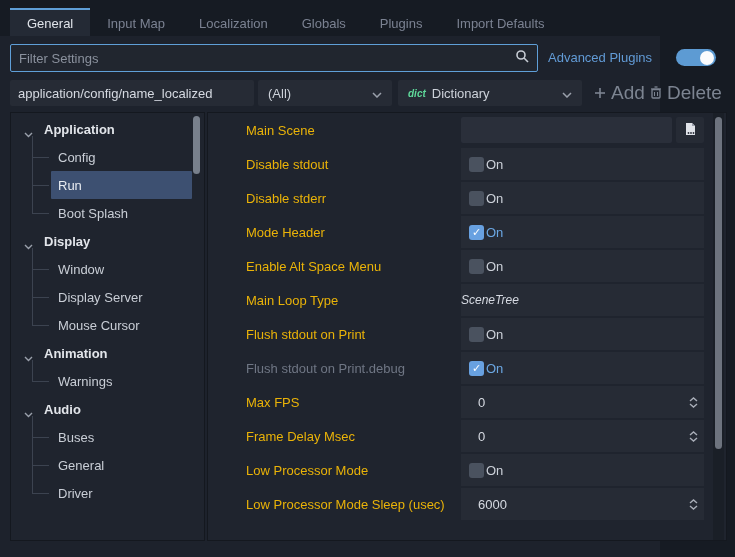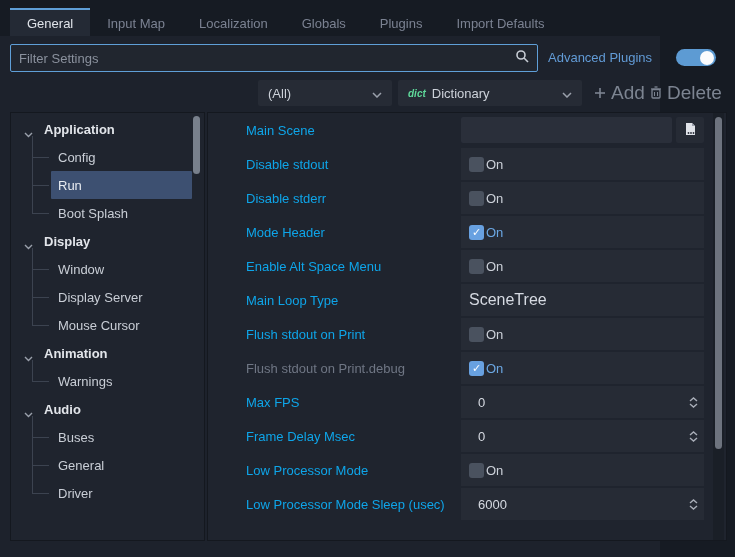--- a/index.html
+++ b/index.html
@@ -58,36 +58,36 @@
     padding-left:7px; color:#c9ced6; font-size:13px; border-radius:1px; }
   .child::before { content:''; position:absolute; left:-19px; top:50%; width:17px; height:1px; background:#3c4350; }
   .child.selected { background:var(--selrow); color:#e8ecf1; }
   .side-scroll { position:absolute; right:4px; top:3px; width:7px; height:58px; background:#78808c; border-radius:4px; }
 
   
   .settings { position:absolute; left:207px; top:76px; width:520px; height:429px;
     background:#1f242e; border:1px solid #14181f; overflow:hidden; }
   .srow { position:relative; height:34px; }
   .row-label { position:absolute; left:38px; top:0; height:34px; display:flex; align-items:center;
-    color:#0ea5e9; font-size:13px; }
+    color:#eab308; font-size:13px; }
   .row-label.dim { color:#6f7684; }
   .row-value { position:absolute; left:253px; top:1px; height:32px; right:22px;
     display:flex; align-items:center; }
   .row-value.stripbg { background:#262b35; }
   .cb { width:15px; height:15px; margin-left:8px; border-radius:3px; background:#4a525f;
     display:flex; align-items:center; justify-content:center; color:#fff; font-size:11px; line-height:1; }
   .cb.checked { background:var(--checked); }
   .on-text { margin-left:2px; font-size:13px; color:#ccd1d9; }
   .on-text.blue { color:var(--onblue); }
   .lineedit { background:#2a2f3a; border-radius:2px; height:26px; display:flex; align-items:center;
     padding:0 8px; color:#d6dae2; font-size:13px; }
   .file-lineedit { width:212px; }
   .file-btn { margin-left:4px; width:28px; height:26px; background:#262b35; border:none; border-radius:2px;
     display:flex; align-items:center; justify-content:center; }
-  .text-value { margin-left:8px; font-size:16px; color:#d6dae2; }
+  .text-value { margin-left:0; font-size:12px; color:#d6dae2;font-style:italic; }
   .spin-value { margin-left:17px; font-size:13px; color:#d6dae2; flex:1; }
   .spinner { margin-right:6px; display:flex; flex-direction:column; gap:1px; background:none; border:none; }
   .main-scroll { position:absolute; right:4px; top:4px; width:7px; height:332px; background:#6d737e; border-radius:4px; }
   .scroll-track { position:absolute; right:2px; top:0; bottom:0; width:11px; background:#1a1f27; }
 
   
   .close-btn { position:absolute; left:318px; top:479px; width:100px; height:32px;
     background:#262c37; border:1px solid #2e3440; border-radius:3px;
     color:#d9dde4; font-size:14px; font-family:inherit; }
 </style>
@@ -127,20 +127,21 @@
             <line x1="9" y1="9" x2="13" y2="13" stroke="#c7ccd4" stroke-width="1.6"></line>
           </svg>
       </span>
     </div>
     <span class="adv-label">Advanced Plugins</span>
     <div class="toggle">
         <div class="knob"></div>
       </div>
 
     <div class="prop-bar">
+      <div class="path-edit">application/config/name_localized</div>
       <div class="select sel-all">
         <span class="grow">(All)</span>
         <span><svg width="10" height="6" viewBox="0 0 10 6">
               <polyline points="1,1 5,5 9,1" fill="none" stroke="#9aa0ab" stroke-width="1.5"></polyline>
             </svg></span>
       </div>
       <div class="select sel-type">
         <span class="dict-badge">dict</span>
         <span class="grow">Dictionary</span>
         <span><svg width="10" height="6" viewBox="0 0 10 6">

